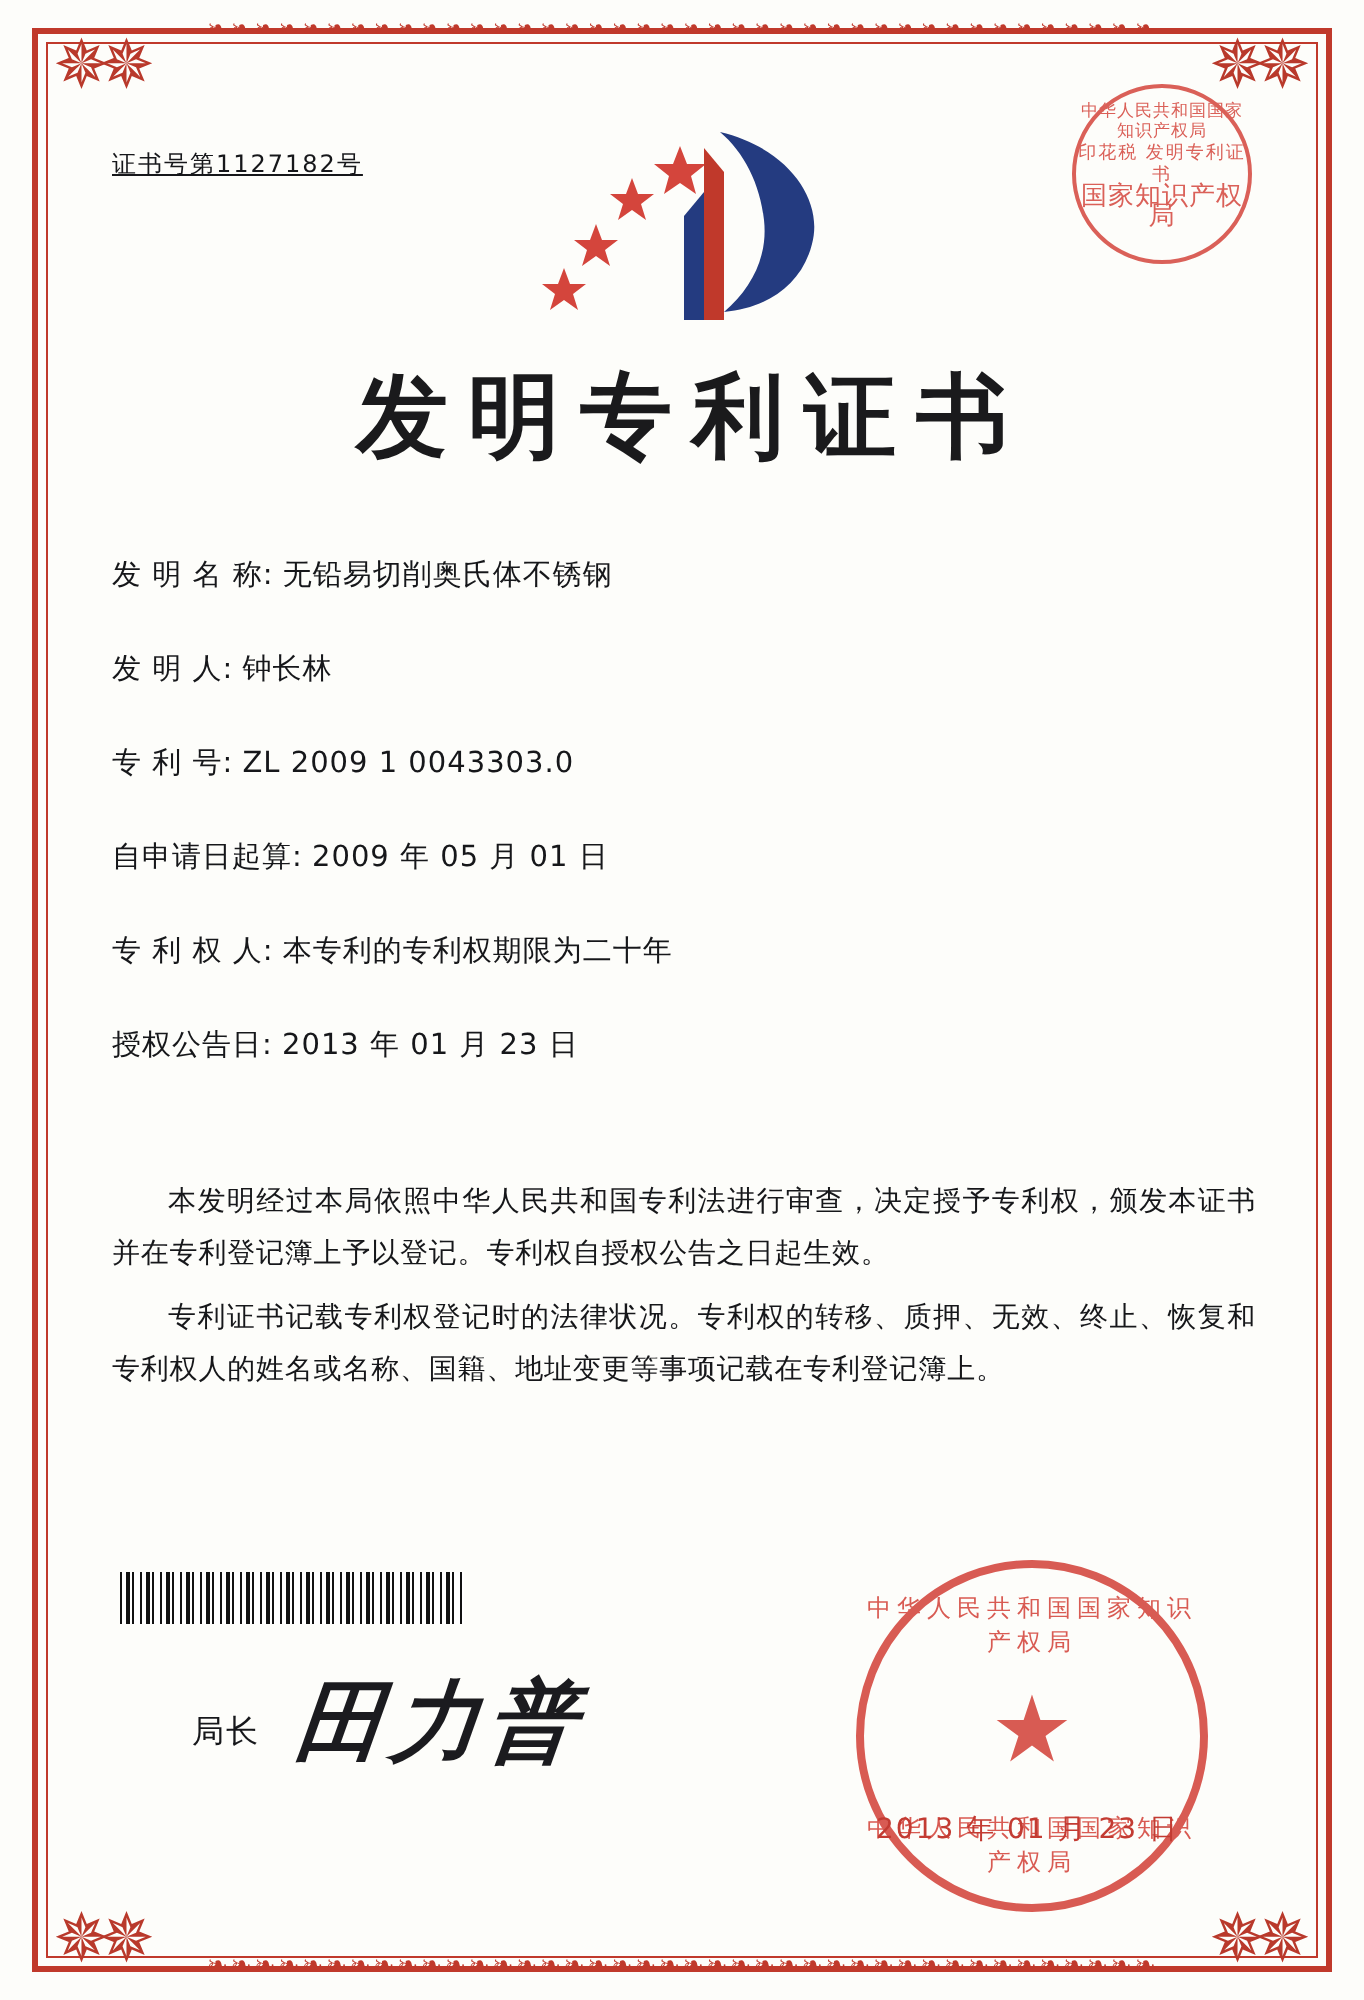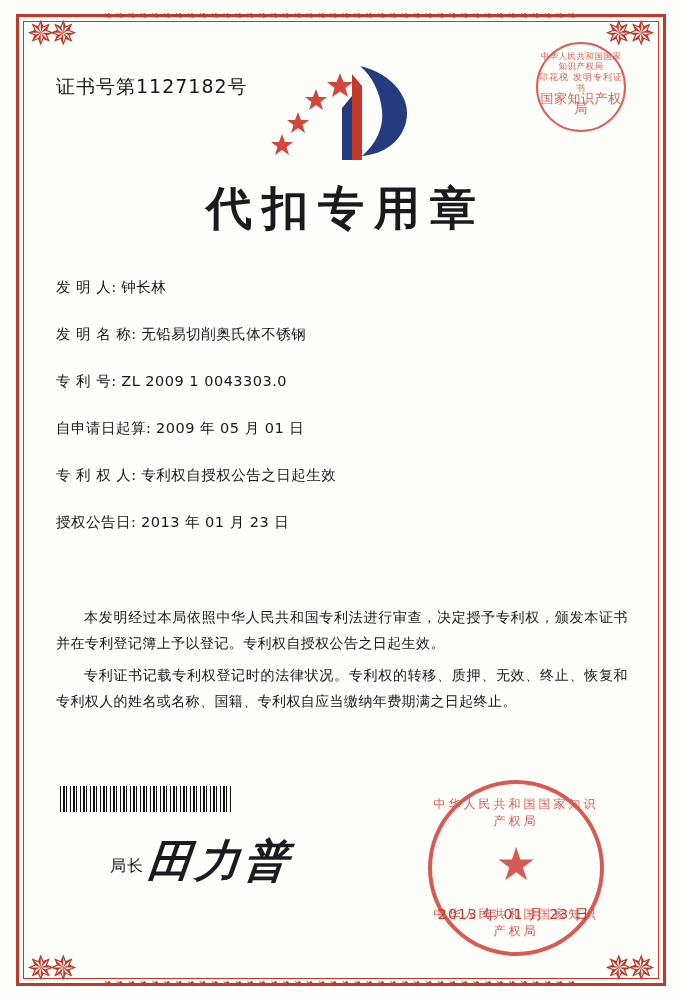--- a/index.html
+++ b/index.html
@@ -67,24 +67,25 @@
     overflow: hidden;
   }
   .edge-top { top: 8px; }
   .edge-bottom { bottom: 8px; }
 
   
   .cert-no {
     position: absolute;
     left: 56px;
     top: 74px;
-    font-size: 19px;
+    font-size: 12px;
     color: #16171a;
     font-family: "DejaVu Sans", "Liberation Sans", sans-serif;
     letter-spacing: 1px;
+    text-decoration: underline;
   }
 
   .logo {
     position: absolute;
     left: 268px;
     top: 56px;
     width: 148px;
     height: 116px;
   }
 
@@ -163,21 +164,20 @@
 
   
   .paras {
     position: absolute;
     left: 56px;
     top: 588px;
     width: 572px;
     font-size: 14px;
     line-height: 26px;
     color: #16171a;
-    margin-top: 16px;
   }
   .paras p {
     margin: 0 0 6px 0;
     text-indent: 28px;
     text-align: justify;
     letter-spacing: 0.4px;
   }
 
   
   .barcode {
@@ -190,21 +190,21 @@
       to right,
       #111 0px, #111 1px, #fff 1px, #fff 3px,
       #111 3px, #111 5px, #fff 5px, #fff 6px,
       #111 6px, #111 7px, #fff 7px, #fff 10px
     );
   }
 
   
   .sig-label {
     position: absolute;
-    left: 110px;
+    left: 96px;
     top: 856px;
     font-size: 16px;
     color: #16171a;
     letter-spacing: 1px;
   }
   .sig-script {
     position: absolute;
     left: 148px;
     top: 832px;
     font-family: "DejaVu Serif", "Liberation Serif", serif;
@@ -311,52 +311,52 @@
     </svg>
   </div>
 
   <div class="seal-top">
     <div class="st-arc">中华人民共和国国家知识产权局</div>
     <div class="st-inner">印花税
 发明专利证书</div>
     <div class="st-arc-b">国家知识产权局</div>
   </div>
 
-  <div class="title">代扣专用章</div>
+  <div class="title">发明专利证书</div>
 
   <div class="fields">
+    <div class="field">
+      <span class="flabel">发 明 名 称:</span>
+      <span class="fvalue">无铅易切削奥氏体不锈钢</span>
+    </div>
     <div class="field">
       <span class="flabel">发  明  人:</span>
       <span class="fvalue">钟长林</span>
     </div>
     <div class="field">
-      <span class="flabel">发 明 名 称:</span>
-      <span class="fvalue">无铅易切削奥氏体不锈钢</span>
-    </div>
-    <div class="field">
       <span class="flabel">专  利  号:</span>
       <span class="fvalue">ZL 2009 1 0043303.0</span>
     </div>
     <div class="field">
       <span class="flabel">自申请日起算:</span>
       <span class="fvalue">2009 年 05 月 01 日</span>
     </div>
     <div class="field">
       <span class="flabel">专 利 权 人:</span>
-      <span class="fvalue">专利权自授权公告之日起生效</span>
+      <span class="fvalue">本专利的专利权期限为二十年</span>
     </div>
     <div class="field">
       <span class="flabel">授权公告日:</span>
       <span class="fvalue">2013 年 01 月 23 日</span>
     </div>
   </div>
 
   <div class="paras">
     <p>本发明经过本局依照中华人民共和国专利法进行审查，决定授予专利权，颁发本证书并在专利登记簿上予以登记。专利权自授权公告之日起生效。</p>
-    <p>专利证书记载专利权登记时的法律状况。专利权的转移、质押、无效、终止、恢复和专利权人的姓名或名称、国籍、专利权自应当缴纳年费期满之日起终止。</p>
+    <p>专利证书记载专利权登记时的法律状况。专利权的转移、质押、无效、终止、恢复和专利权人的姓名或名称、国籍、地址变更等事项记载在专利登记簿上。</p>
   </div>
 
   <div class="barcode"></div>
 
   <div class="sig-label">局长</div>
   <div class="sig-script">田力普</div>
 
   <div class="seal-main">
     <div class="ring-text-top">中华人民共和国国家知识产权局</div>
     <div class="star">★</div>

